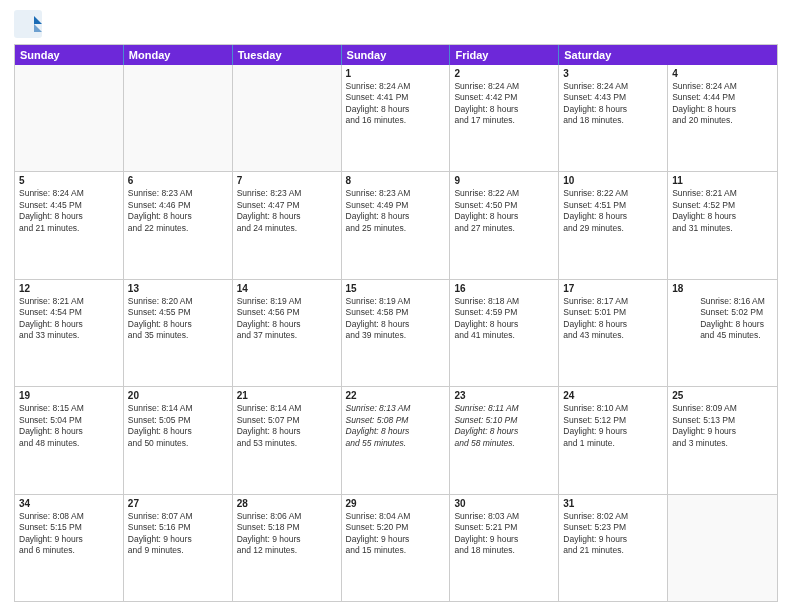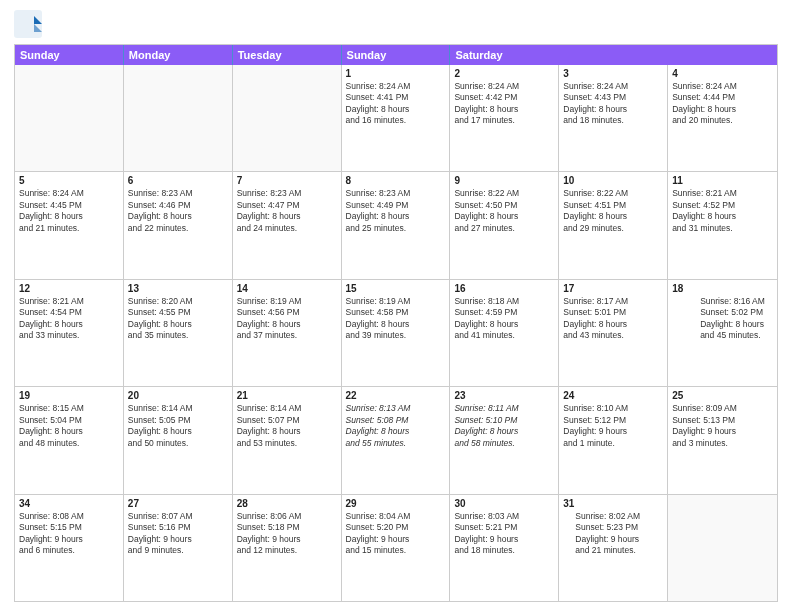--- a/index.html
+++ b/index.html
@@ -62,21 +62,21 @@
     }
     .calendar {
       flex: 1;
       display: flex;
       flex-direction: column;
       border: 1px solid #ccc;
     }
     .cal-header {
       display: grid;
       grid-template-columns: repeat(7, 1fr);
-      background: #8b5cf6;
+      background: #6d28d9;
     }
     .cal-header-cell {
       color: #fff;
       font-size: 11px;
       font-weight: bold;
       padding: 4px 5px;
       text-align: left;
       border-right: 1px solid #4a8dcf;
     }
     .cal-header-cell:last-child {
@@ -144,20 +144,21 @@
       <div class="subtitle"></div>
     </div>
   </div>
 
   <div class="calendar">
     <div class="cal-header" id="cal-header">
         <div class="cal-header-cell">Sunday</div>
         <div class="cal-header-cell">Monday</div>
         <div class="cal-header-cell">Tuesday</div>
         <div class="cal-header-cell">Sunday</div>
+        <div class="cal-header-cell">Friday</div>
         <div class="cal-header-cell">Saturday</div>
       </div>
     <div class="cal-body" id="cal-body">
         <div class="cal-row">
           <div class="cal-cell empty"></div>
           <div class="cal-cell empty"></div>
           <div class="cal-cell empty"></div>
           <div class="cal-cell">
             <div class="day-num">1</div>
             <div class="cell-info" style="white-space: pre-line;">Sunrise: 8:24 AM
@@ -371,21 +372,21 @@
           </div>
           <div class="cal-cell">
             <div class="day-num">30</div>
             <div class="cell-info" style="white-space: pre-line;">Sunrise: 8:03 AM
 Sunset: 5:21 PM
 Daylight: 9 hours
 and 18 minutes.</div>
           </div>
           <div class="cal-cell">
             <div class="day-num">31</div>
-            <div class="cell-info" style="white-space: pre-line; margin-left: 12px;">Sunrise: 8:02 AM
+            <div class="cell-info" style="white-space: pre-line;">Sunrise: 8:02 AM
 Sunset: 5:23 PM
 Daylight: 9 hours
 and 21 minutes.</div>
           </div>
           <div class="cal-cell empty"></div>
         </div>
       </div>
   </div>
 </div>
 

